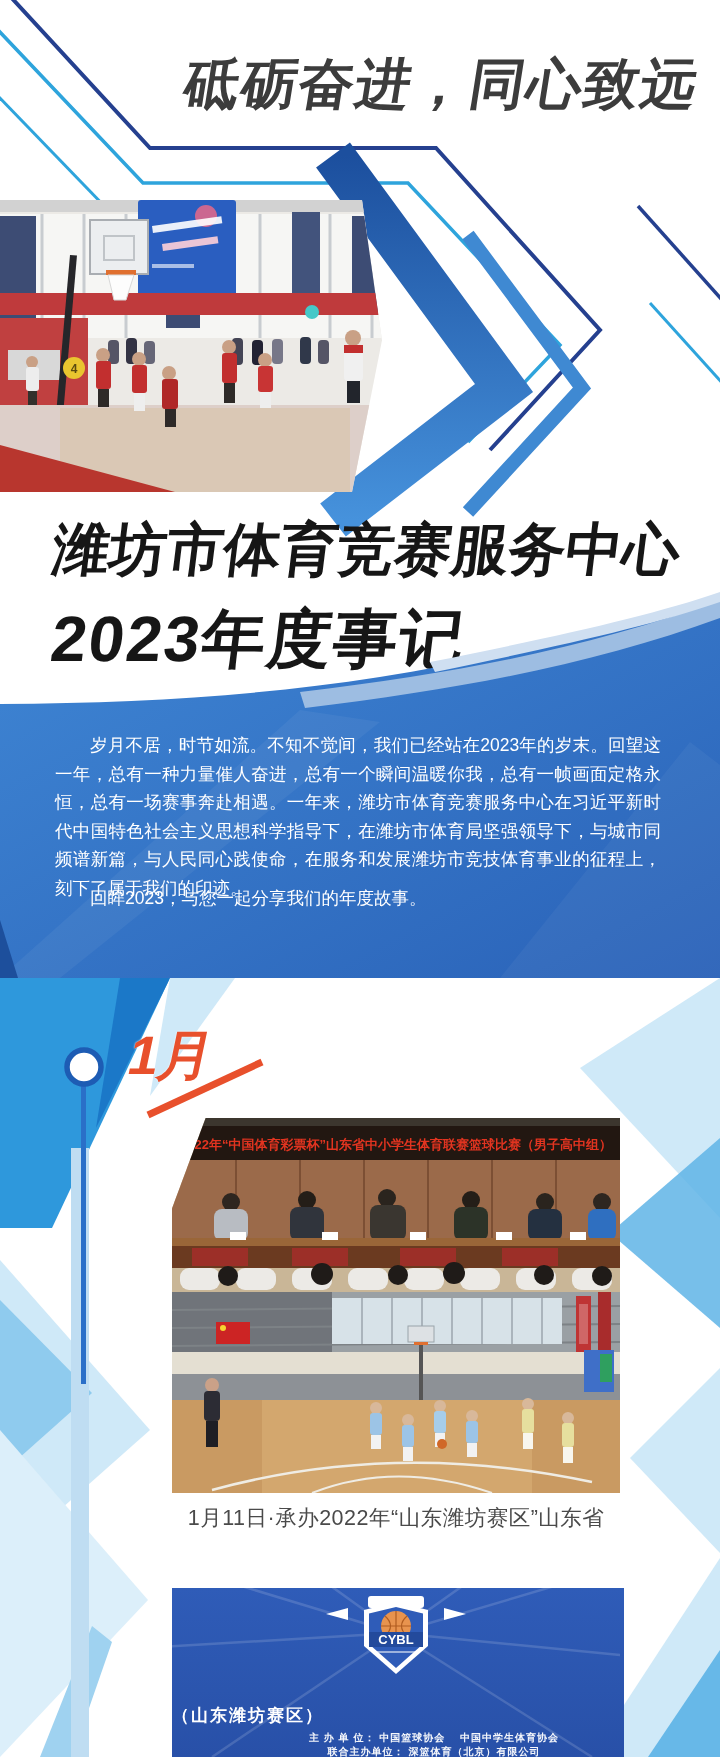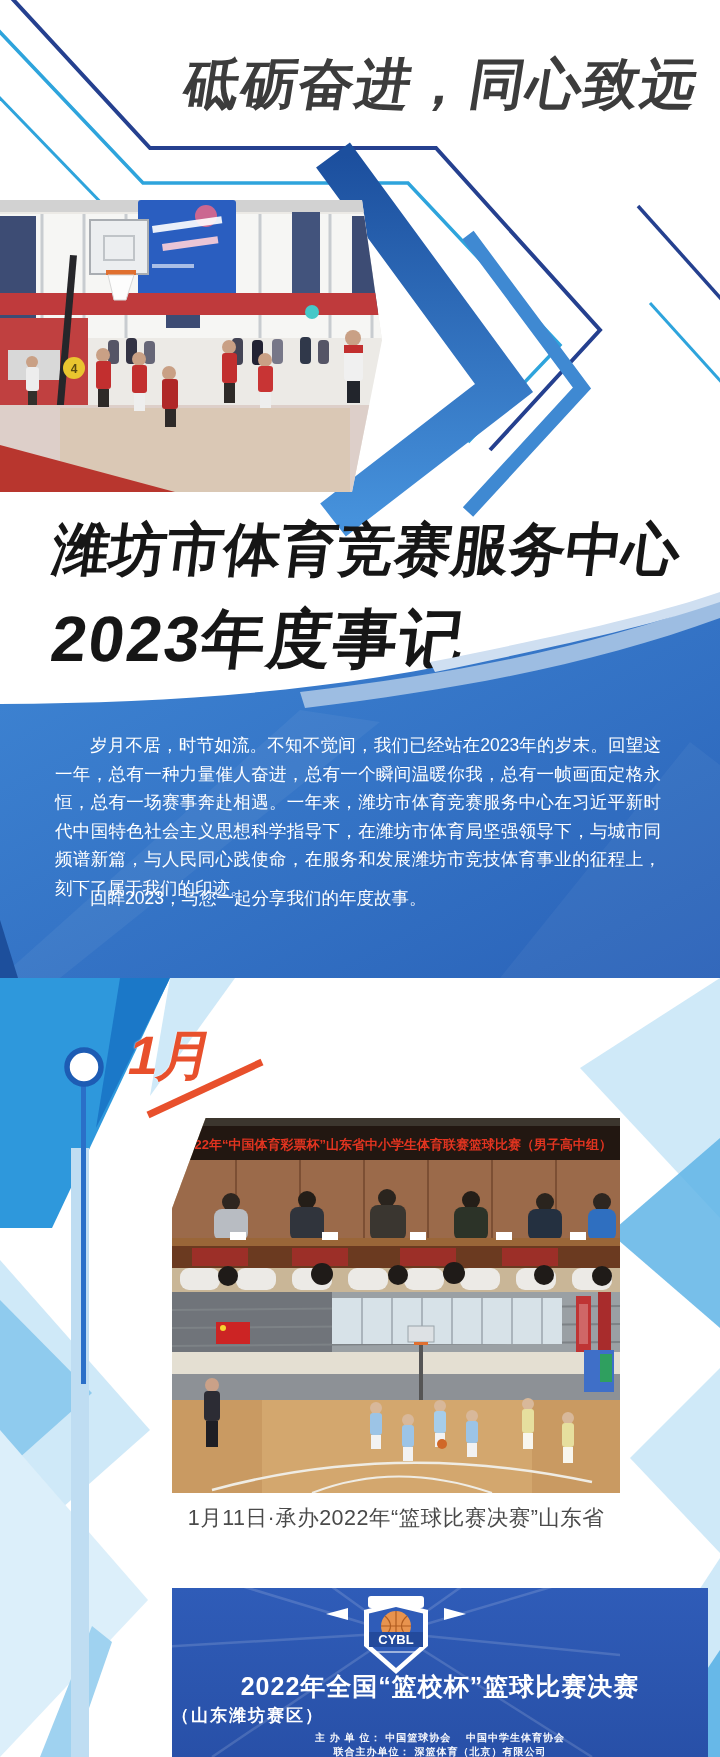--- a/index.html
+++ b/index.html
@@ -33,28 +33,28 @@
   .photo2{left:172px;top:1118px;width:448px;height:174px;
           clip-path:polygon(7.5% 0,100% 0,100% 100%,0 100%,0 52%);}
   .photo3{left:172px;top:1292px;width:448px;height:201px;}
 
   
   .caption{left:172px;width:448px;text-align:center;color:#4a4a4a;font-size:21.5px;
            font-weight:500;letter-spacing:0.5px;}
   .cap1{top:1503px;} .cap2{top:1532px;}
 
   
-  .poster{left:172px;top:1588px;width:536px;height:169px;overflow:hidden;
+  .poster{left:172px;top:1588px;width:452px;height:169px;overflow:hidden;
           background:linear-gradient(180deg,#2f5cb8 0%,#2b55ae 60%,#2850a8 100%);}
   .poster .ptitle{position:absolute;top:82px;width:100%;text-align:center;color:#fff;
           font-size:25px;font-weight:900;letter-spacing:1px;}
   .poster .psub{position:absolute;top:116px;width:100%;text-align:left;color:#fff;
           font-size:17px;font-weight:700;letter-spacing:2px;}
   .poster .porg{position:absolute;width:100%;text-align:center;color:rgba(255,255,255,.95);
-          font-size:10px;font-weight:700;letter-spacing:1px;} 
+          font-size:10px;font-weight:700;letter-spacing:1px;padding-left:36px;} 
   .poster .porg.l1{top:143px;}
   .poster .porg.l2{top:157px;}
 </style>
 </head>
 <body>
 
 <div class="page">
 
   <svg class="abs" style="left:0;top:0;" width="720" height="680" viewBox="0 0 720 680">
     <defs>
@@ -356,21 +356,21 @@
       </g>
       <g transform="translate(32,88)">
         <circle cx="8" cy="5" r="7" fill="#caa188"></circle>
           <rect y="11" width="16" height="30" rx="4" fill="#2c2c34"></rect>
           <rect x="2" y="41" width="12" height="26" fill="#1e1e24"></rect>
       </g>
       <circle cx="270" cy="152" r="5" fill="#d06828"></circle>
     </svg>
   </div>
 
-  <div class="abs caption cap1">1月11日·承办2022年“篮球比赛决赛”山东省</div>
+  <div class="abs caption cap1">1月11日·承办2022年“山东潍坊赛区”山东省</div>
 
   <div class="abs poster">
     <svg class="abs" style="left:0;top:0;" width="448" height="169" viewBox="0 0 448 169">
       <g stroke="#ffffff" opacity="0.14" stroke-width="2.5">
         <line x1="224" y1="45" x2="10" y2="-20"></line>
           <line x1="224" y1="45" x2="-30" y2="60"></line>
         <line x1="224" y1="45" x2="40" y2="169"></line>
           <line x1="224" y1="45" x2="460" y2="-25"></line>
         <line x1="224" y1="45" x2="478" y2="70"></line>
           <line x1="224" y1="45" x2="420" y2="169"></line>
@@ -383,19 +383,18 @@
         <rect x="196" y="8" width="56" height="12" rx="3" fill="#ffffff"></rect>
         <path d="M224,14 L256,22 L256,58 L224,86 L192,58 L192,22 Z" fill="#ffffff"></path>
         <path d="M224,19 L251,25.5 L251,56 L224,80 L197,56 L197,25.5 Z" fill="#2f5cb8"></path>
         <circle cx="224" cy="38" r="15" fill="#e8934e"></circle>
         <path d="M209,38 H239 M224,23 V53 M213,28 Q224,38 213,48 M235,28 Q224,38 235,48" stroke="#b05c20" stroke-width="1.2" fill="none"></path>
         <rect x="197" y="44" width="54" height="15" fill="#234a9c"></rect>
         <text x="224" y="56" text-anchor="middle" font-size="13" font-weight="bold" fill="#ffffff">CYBL</text>
         <line x1="202" y1="64" x2="246" y2="64" stroke="#ffffff" stroke-width="1.5" opacity=".7"></line>
       </g>
     </svg>
-    <div class="ptitle">2022年全国“篮校杯”篮球比赛决赛</div>
     <div class="psub">（山东潍坊赛区）</div>
     <div class="porg l1">主 办 单 位： 中国篮球协会　 中国中学生体育协会</div>
     <div class="porg l2">联合主办单位： 深篮体育（北京）有限公司</div>
   </div>
 
 </div>
 
 </body></html>

